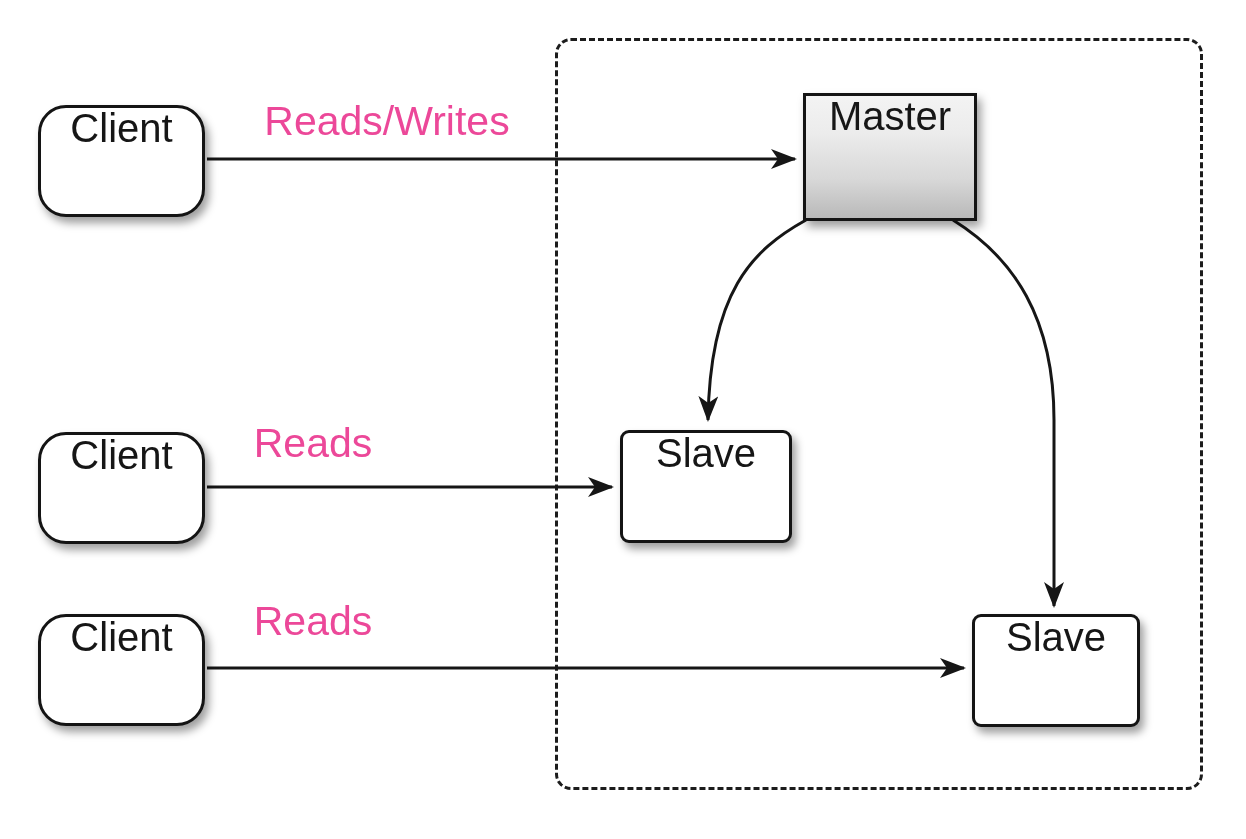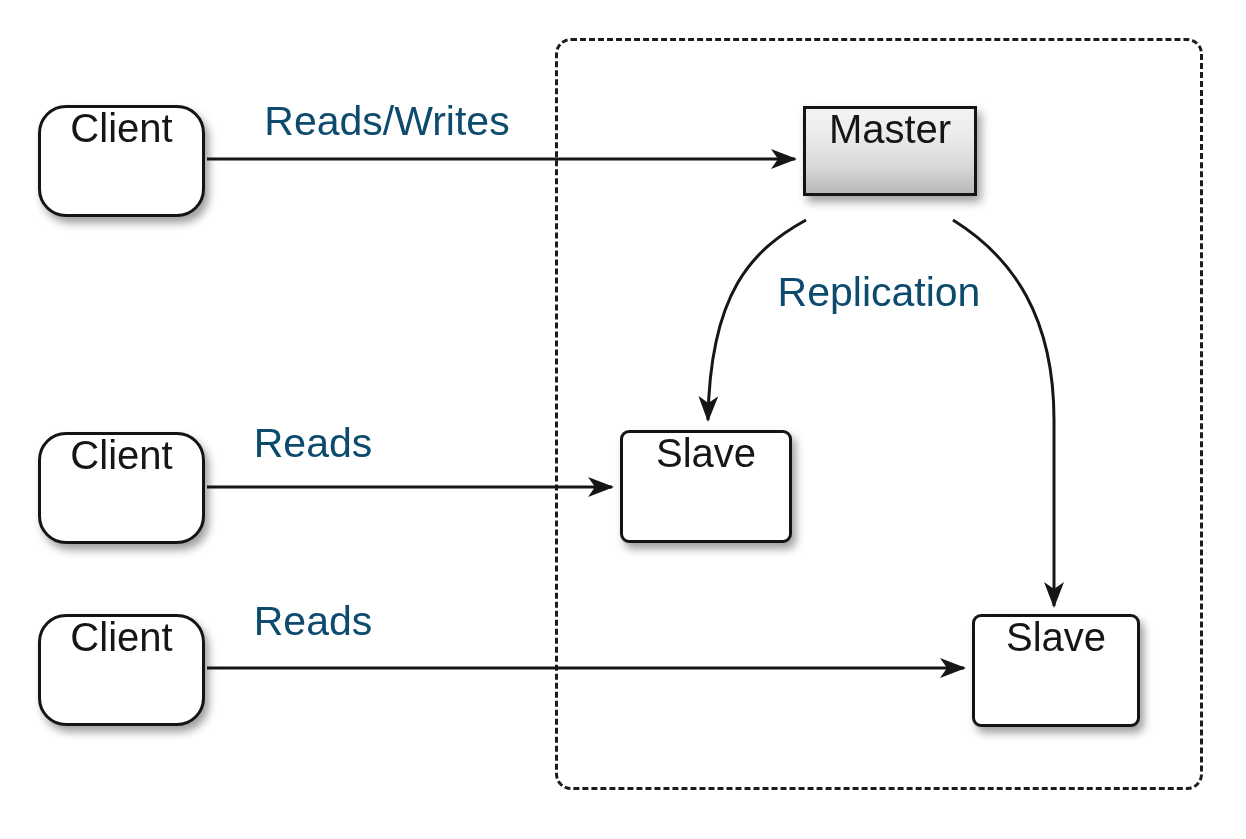--- a/index.html
+++ b/index.html
@@ -49,23 +49,23 @@
     left: 38px;
     width: 167px;
     height: 112px;
     border-radius: 28px;
   }
   .client.top    { top: 105px; }
   .client.middle { top: 432px; }
   .client.bottom { top: 614px; }
   .master {
     left: 803px;
-    top: 106px;
+    top: 93px;
     width: 174px;
-    height: 90px;
+    height: 128px;
     border-width: 3px;
     background: linear-gradient(180deg, #f3f3f3 0%, #ececec 30%, #d8d8d8 68%, #b9b9b9 100%);
   }
   .slave {
     border-width: 3px;
     border-radius: 9px;
   }
   .slave.middle {
     left: 620px;
     top: 430px;
@@ -77,21 +77,21 @@
     top: 614px;
     width: 168px;
     height: 113px;
   }
   .edge-label {
     position: absolute;
     transform: translate(-50%, -50%);
     font-size: 41px;
     line-height: 1;
     white-space: nowrap;
-    color: #0c4a6e;
+    color: #ec4899;
   }
   .label-reads-writes { left: 387px; top: 121px; }
   .label-reads-middle { left: 313px; top: 443px; }
   .label-reads-bottom { left: 313px; top: 621px; }
   .label-replication  { left: 879px; top: 292px; }
 </style>
 </head>
 <body>
 
 <div id="canvas">
@@ -134,15 +134,14 @@
   <div class="node slave bottom">
     <span>Slave</span>
   </div>
 
   <div class="edge-label label-reads-writes">Reads/Writes</div>
 
   <div class="edge-label label-reads-middle">Reads</div>
 
   <div class="edge-label label-reads-bottom">Reads</div>
 
-  <div class="edge-label label-replication">Replication</div>
 
 </div>
 
 </body></html>

